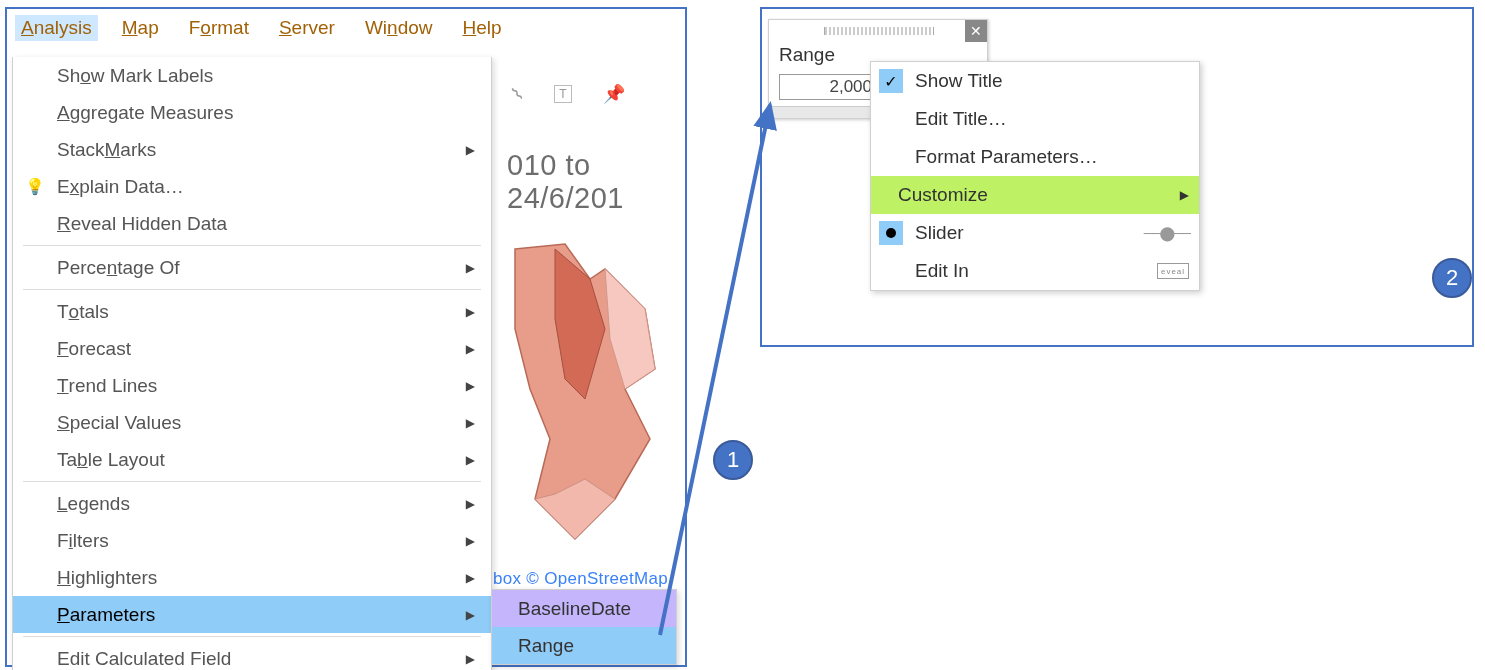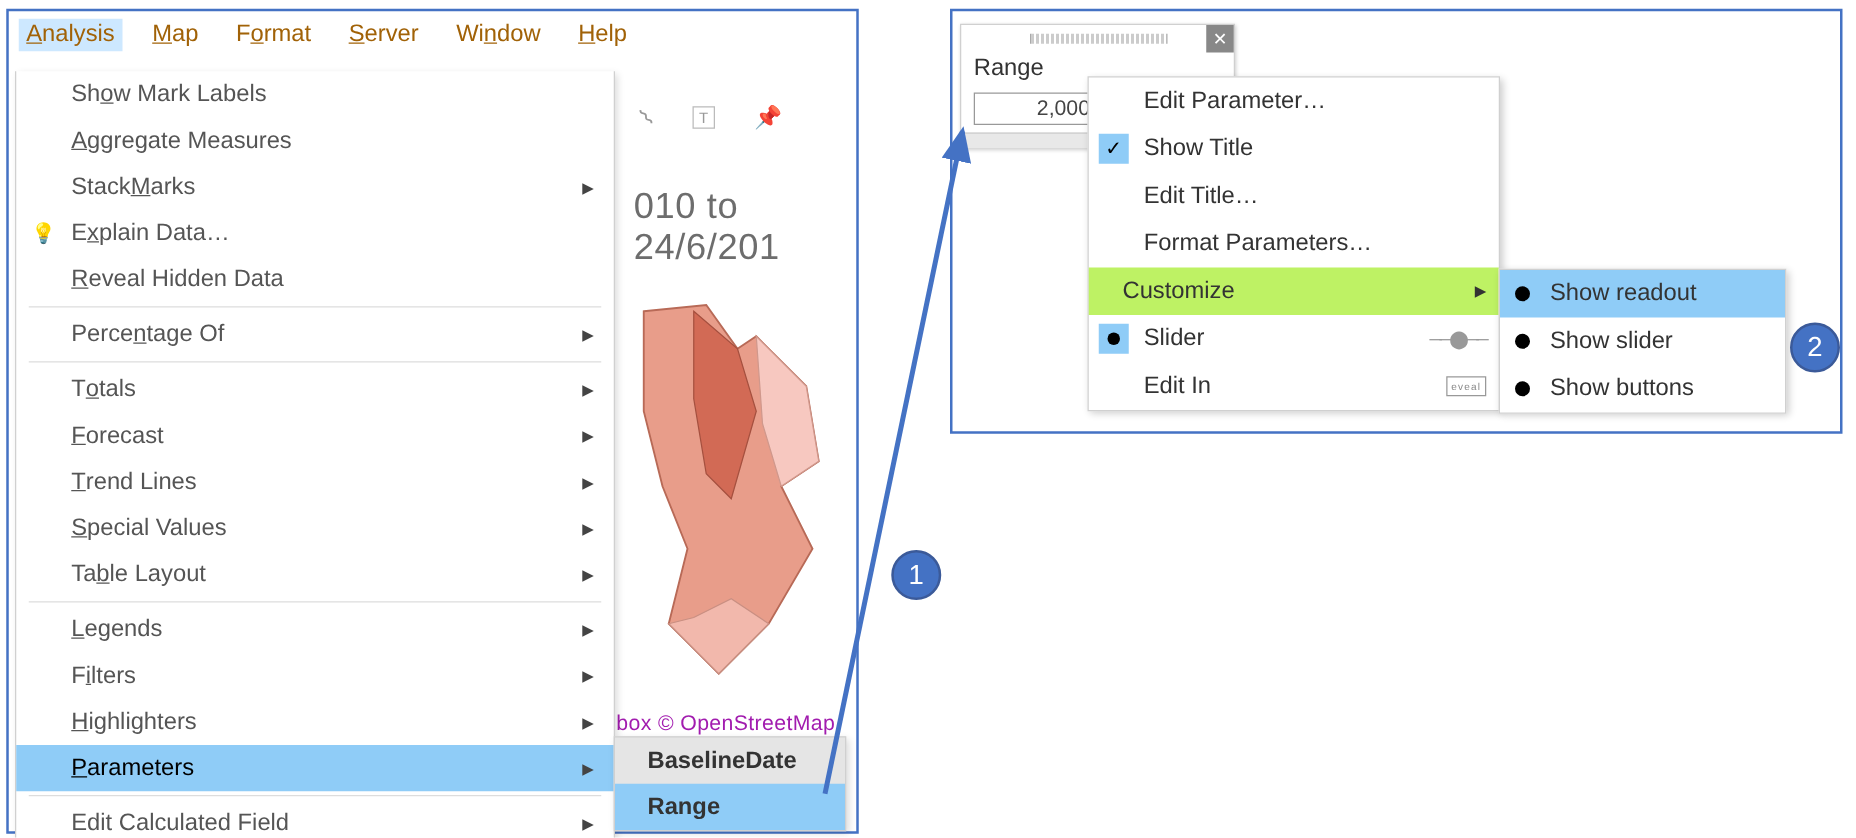--- a/index.html
+++ b/index.html
@@ -16,29 +16,29 @@
     .menubar .mi.active { background: #cde8ff; }
 
     .menu { position: absolute; left: 5px; top: 48px; width: 480px; background: #fff; border: 1px solid #d0d0d0; border-top: none; box-shadow: 2px 2px 6px rgba(0,0,0,0.15); z-index: 5; }
     .menu-row { display: flex; align-items: center; height: 37px; padding: 0 16px 0 44px; font-size: 19px; color: #555; white-space: nowrap; position: relative; }
     .menu-row.hl { background: #8fccf7; color: #000; }
     .menu-row .arrow { margin-left: auto; font-size: 12px; color: #444; }
     .menu-sep { height: 1px; background: #ddd; margin: 3px 10px; }
     .menu-icon { position: absolute; left: 12px; width: 20px; color: #888; font-size: 16px; text-align: center; }
     .und { text-decoration: underline; }
 
-    .submenu { position: absolute; left: 484px; top: 580px; width: 186px; background: #e5e5e5; border: 1px solid #d0d0d0; box-shadow: 2px 2px 6px rgba(0,0,0,0.15); z-index: 6; font-weight: bold; }
+    .submenu { position: absolute; left: 484px; top: 580px; width: 186px; background: #c4b5fd; border: 1px solid #d0d0d0; box-shadow: 2px 2px 6px rgba(0,0,0,0.15); z-index: 6; }
     .submenu-row { height: 37px; display: flex; align-items: center; padding: 0 26px; font-size: 19px; color: #333; }
     .submenu-row.hl { background: #8fccf7; }
 
     
     .toolbar-icons { position: absolute; top: 74px; left: 506px; display: flex; gap: 32px; align-items: center; color: #999; font-size: 18px; z-index: 2; }
     .title-frag { position: absolute; top: 140px; left: 500px; font-size: 29px; color: #6d6d6d; letter-spacing: 0.5px; z-index: 2; }
     .map-frag { position: absolute; top: 230px; left: 488px; width: 190px; height: 310px; z-index: 2; }
-    .attrib-frag { position: absolute; top: 560px; left: 486px; font-size: 17px; color: #a21caf; z-index: 2; letter-spacing: 0.3px; }
+    .attrib-frag { position: absolute; top: 560px; left: 486px; font-size: 17px; color: #3b82f6; z-index: 2; letter-spacing: 0.3px; }
 
     
     .right-panel { left: 760px; top: 7px; width: 714px; height: 340px; }
     .param-card { position: absolute; left: 6px; top: 10px; width: 220px; border: 1px solid #d0d0d0; box-shadow: 1px 1px 3px rgba(0,0,0,0.2); background: #fff; }
     .card-head { display: flex; align-items: center; height: 22px; }
     .grip { width: 110px; height: 8px; margin: 0 auto; border: 1px solid #aaa; border-top: none; border-bottom: none; background: repeating-linear-gradient(90deg, #ccc 0 2px, transparent 2px 4px); }
     .close { width: 22px; height: 22px; background: #888; color: #fff; display: flex; align-items: center; justify-content: center; font-size: 14px; margin-left: auto; }
     .card-title { font-size: 19px; padding: 2px 10px 4px 10px; color: #333; }
     .card-input { margin: 4px 10px 6px 10px; }
     .card-input input { width: 100px; height: 26px; border: 1px solid #999; font-size: 17px; padding: 0 6px; text-align: right; color: #444; }
@@ -132,21 +132,20 @@
       <div class="close">✕</div>
     </div>
     <div class="card-title">Range</div>
     <div class="card-input">
       <input type="text" value="2,000" style="">
     </div>
     <div class="card-footer"></div>
   </div>
 
   <div class="ctx-menu">
-    <div class="ctx-row">Edit Parameter…</div>
     <div class="ctx-row">
       <span class="checkbox">✓</span>
       <span>Show Title</span>
     </div>
     <div class="ctx-row">Edit Title…</div>
     <div class="ctx-row">Format Parameters…</div>
     <div class="ctx-row hl">
       <span>Customize</span>
       <span class="arrow">▶</span>
     </div>
@@ -154,34 +153,20 @@
       <span class="radio-square"></span>
       <span>Slider</span>
       <span class="slider-glyph">──⬤──</span>
     </div>
     <div class="ctx-row">
       <span>Edit In</span>
       <span class="typein-glyph">eveal</span>
     </div>
   </div>
 
-  <div class="ctx-sub">
-    <div class="ctx-sub-row hl">
-      <span class="bullet"></span>
-      <span>Show readout</span>
-    </div>
-    <div class="ctx-sub-row">
-      <span class="bullet"></span>
-      <span>Show slider</span>
-    </div>
-    <div class="ctx-sub-row">
-      <span class="bullet"></span>
-      <span>Show buttons</span>
-    </div>
-  </div>
 
 </div>
 
 <svg class="arrow-line" style="left:640px; top:90px; width:150px; height:560px;">
   <defs>
     <marker id="arrowhead" markerWidth="8" markerHeight="8" refX="6" refY="3" orient="auto">
       <polygon points="0 0, 7 3, 0 6" fill="#4472c4"></polygon>
     </marker>
   </defs>
   <line x1="20" y1="545" x2="130" y2="15" stroke="#4472c4" stroke-width="4" marker-end="url(#arrowhead)"></line>

